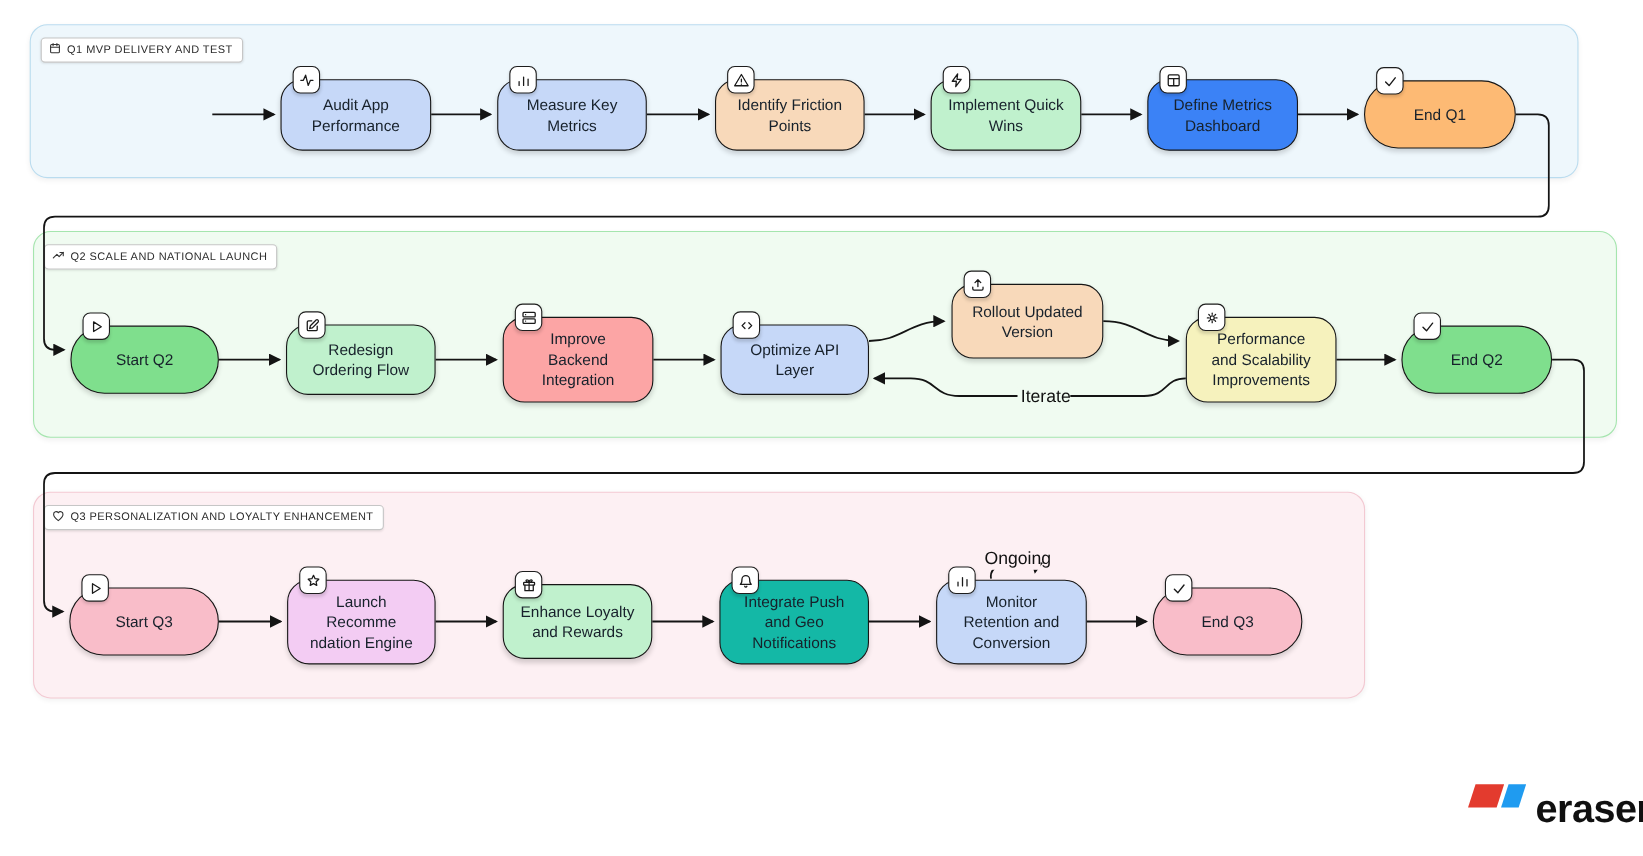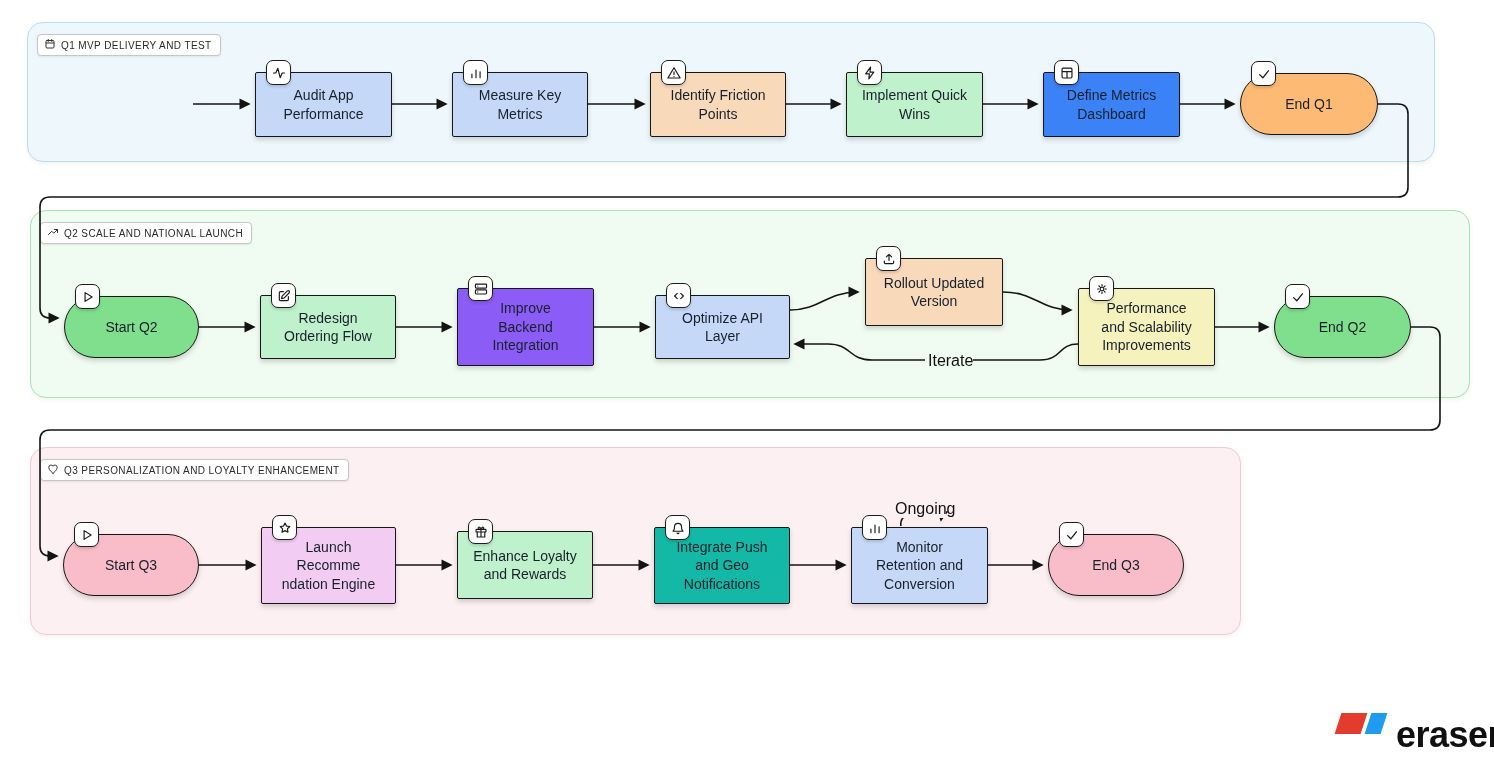--- a/index.html
+++ b/index.html
@@ -8,21 +8,21 @@
 
   .group { position:absolute; border-radius:16px; border:1px solid #ddd; box-shadow:0 2px 5px rgba(0,0,0,.05); }
   .group.q1 { left:27px; top:22px;  width:1408px; height:140px; border-color:#badcef; }
   .group.q2 { left:30px; top:210px; width:1440px; height:188px; border-color:#a5e5ae; }
   .group.q3 { left:30px; top:447px; width:1211px; height:188px; border-color:#f3c9d2; }
 
   .chip { position:absolute; left:9px; top:11px; display:inline-flex; align-items:center; gap:5px;
           background:#fff; border:1px solid #c6c6c6; border-radius:4px; padding:3px 8px 3px 6px;
           font-size:10px; letter-spacing:.4px; color:#2b2b2b; box-shadow:0 1px 2px rgba(0,0,0,.08); white-space:nowrap; }
 
-  .node { position:absolute; border:1.5px solid #161616; border-radius:2px;
+  .node { position:absolute; border:1.5px solid #161616; border-radius:20px;
           display:flex; align-items:center; justify-content:center; text-align:center;
           font-size:14px; line-height:1.32; color:#17212b; box-shadow:0 3px 5px rgba(0,0,0,.16); padding:4px 8px; }
   .node.pill { border-radius:32px; }
   .node .label { width:100%; white-space:pre-line; }
 
   .badge { position:absolute; top:-13px; left:10px; width:25px; height:25px; background:#fff;
            border:1.5px solid #1d1d1d; border-radius:7px; display:flex; align-items:center; justify-content:center;
            box-shadow:0 2px 3px rgba(0,0,0,.14); }
 
   svg.edges { position:absolute; left:0; top:0; pointer-events:none; }
@@ -178,21 +178,21 @@
   <div class="node" style="left: 260px; top: 295px; width: 136px; height: 64px; background-color: rgb(192, 241, 205);">
     <span class="badge">
         <svg width="14" height="14" viewBox="0 0 24 24" fill="none" stroke="#1a1a1a" stroke-width="2" stroke-linecap="round" stroke-linejoin="round">
           <path d="M11 4.5H6a2 2 0 0 0-2 2V18a2 2 0 0 0 2 2h11.5a2 2 0 0 0 2-2V13"></path>
           <path d="M17.8 3.2a2.3 2.3 0 0 1 3.2 3.2L12 15.5l-4.2 1 1-4.2z"></path>
         </svg>
       </span>
     <span class="label">Redesign
 Ordering Flow</span>
   </div>
-  <div class="node" style="left: 457px; top: 288px; width: 137px; height: 78px; background-color: #8b5cf6; justify-content: flex-end;">
+  <div class="node" style="left: 457px; top: 288px; width: 137px; height: 78px; background-color: #fca5a5; justify-content: flex-end;">
     <span class="badge">
         <svg width="14" height="14" viewBox="0 0 24 24" fill="none" stroke="#1a1a1a" stroke-width="2" stroke-linecap="round">
           <rect x="2.5" y="3.5" width="19" height="7" rx="1.5"></rect>
           <rect x="2.5" y="13.5" width="19" height="7" rx="1.5"></rect>
           <path d="M6.5 7h.1M6.5 17h.1"></path>
         </svg>
       </span>
     <span class="label">Improve
 Backend
 Integration</span>

